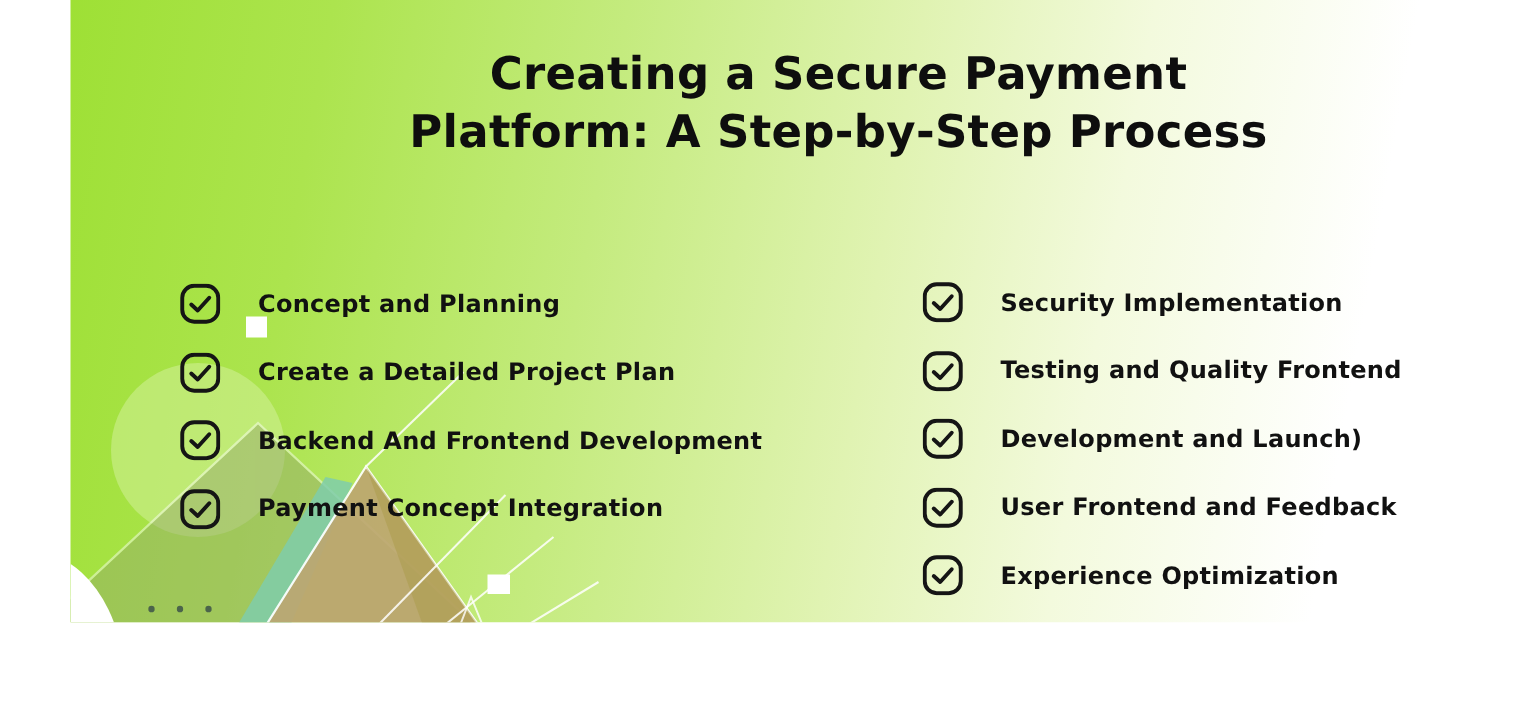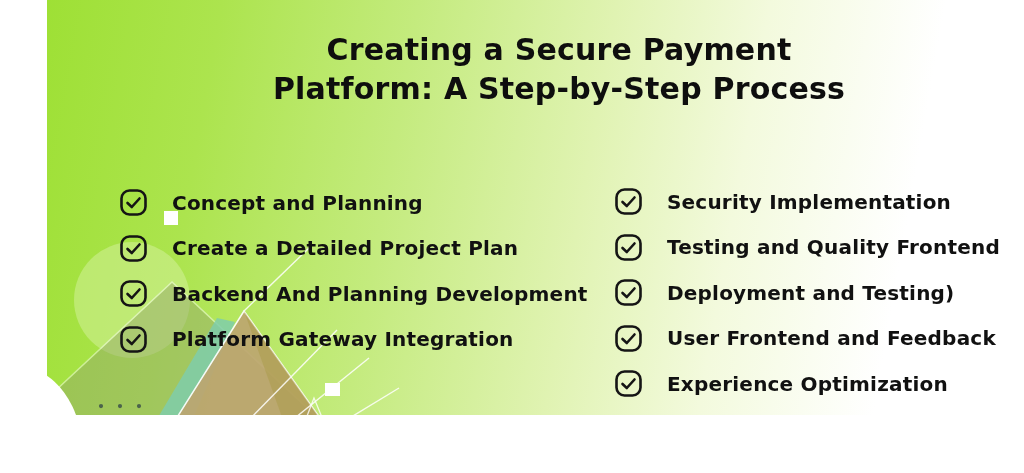--- a/index.html
+++ b/index.html
@@ -53,21 +53,21 @@
 
   .check-row {
     display: flex;
     align-items: center;
     gap: 25px;
     height: 27px;
   }
   .checkbox-icon { width: 27px; height: 27px; flex: 0 0 auto; }
   .item-label {
     color: #111111;
-    font-size: 20px;
+    font-size: 16px;
     font-weight: bold;
     letter-spacing: 0.2px;
     line-height: 1;
     white-space: nowrap;
   }
 </style>
 </head>
 <body>
 
 <div class="canvas">
@@ -125,28 +125,28 @@
           <rect x="1.5" y="1.5" width="24" height="24" rx="8" fill="none" stroke="#151515" stroke-width="2.6"></rect>
           <polyline points="7.5,14 11.8,18 19.5,9.5" fill="none" stroke="#151515" stroke-width="2.6" stroke-linecap="round" stroke-linejoin="round"></polyline>
         </svg>
       <span class="item-label">Create a Detailed Project Plan</span>
     </div>
     <div class="check-row">
       <svg class="checkbox-icon" viewBox="0 0 27 27">
           <rect x="1.5" y="1.5" width="24" height="24" rx="8" fill="none" stroke="#151515" stroke-width="2.6"></rect>
           <polyline points="7.5,14 11.8,18 19.5,9.5" fill="none" stroke="#151515" stroke-width="2.6" stroke-linecap="round" stroke-linejoin="round"></polyline>
         </svg>
-      <span class="item-label">Backend And Planning Development</span>
+      <span class="item-label">Backend And Frontend Development</span>
     </div>
     <div class="check-row">
       <svg class="checkbox-icon" viewBox="0 0 27 27">
           <rect x="1.5" y="1.5" width="24" height="24" rx="8" fill="none" stroke="#151515" stroke-width="2.6"></rect>
           <polyline points="7.5,14 11.8,18 19.5,9.5" fill="none" stroke="#151515" stroke-width="2.6" stroke-linecap="round" stroke-linejoin="round"></polyline>
         </svg>
-      <span class="item-label">Platform Gateway Integration</span>
+      <span class="item-label">Payment Concept Integration</span>
     </div>
   </div>
 
   <div class="col col-right">
     <div class="check-row">
       <svg class="checkbox-icon" viewBox="0 0 27 27">
           <rect x="1.5" y="1.5" width="24" height="24" rx="8" fill="none" stroke="#151515" stroke-width="2.6"></rect>
           <polyline points="7.5,14 11.8,18 19.5,9.5" fill="none" stroke="#151515" stroke-width="2.6" stroke-linecap="round" stroke-linejoin="round"></polyline>
         </svg>
       <span class="item-label">Security Implementation</span>
@@ -156,21 +156,21 @@
           <rect x="1.5" y="1.5" width="24" height="24" rx="8" fill="none" stroke="#151515" stroke-width="2.6"></rect>
           <polyline points="7.5,14 11.8,18 19.5,9.5" fill="none" stroke="#151515" stroke-width="2.6" stroke-linecap="round" stroke-linejoin="round"></polyline>
         </svg>
       <span class="item-label">Testing and Quality Frontend</span>
     </div>
     <div class="check-row">
       <svg class="checkbox-icon" viewBox="0 0 27 27">
           <rect x="1.5" y="1.5" width="24" height="24" rx="8" fill="none" stroke="#151515" stroke-width="2.6"></rect>
           <polyline points="7.5,14 11.8,18 19.5,9.5" fill="none" stroke="#151515" stroke-width="2.6" stroke-linecap="round" stroke-linejoin="round"></polyline>
         </svg>
-      <span class="item-label">Deployment and Testing)</span>
+      <span class="item-label">Development and Launch)</span>
     </div>
     <div class="check-row">
       <svg class="checkbox-icon" viewBox="0 0 27 27">
           <rect x="1.5" y="1.5" width="24" height="24" rx="8" fill="none" stroke="#151515" stroke-width="2.6"></rect>
           <polyline points="7.5,14 11.8,18 19.5,9.5" fill="none" stroke="#151515" stroke-width="2.6" stroke-linecap="round" stroke-linejoin="round"></polyline>
         </svg>
       <span class="item-label">User Frontend and Feedback</span>
     </div>
     <div class="check-row">
       <svg class="checkbox-icon" viewBox="0 0 27 27">

